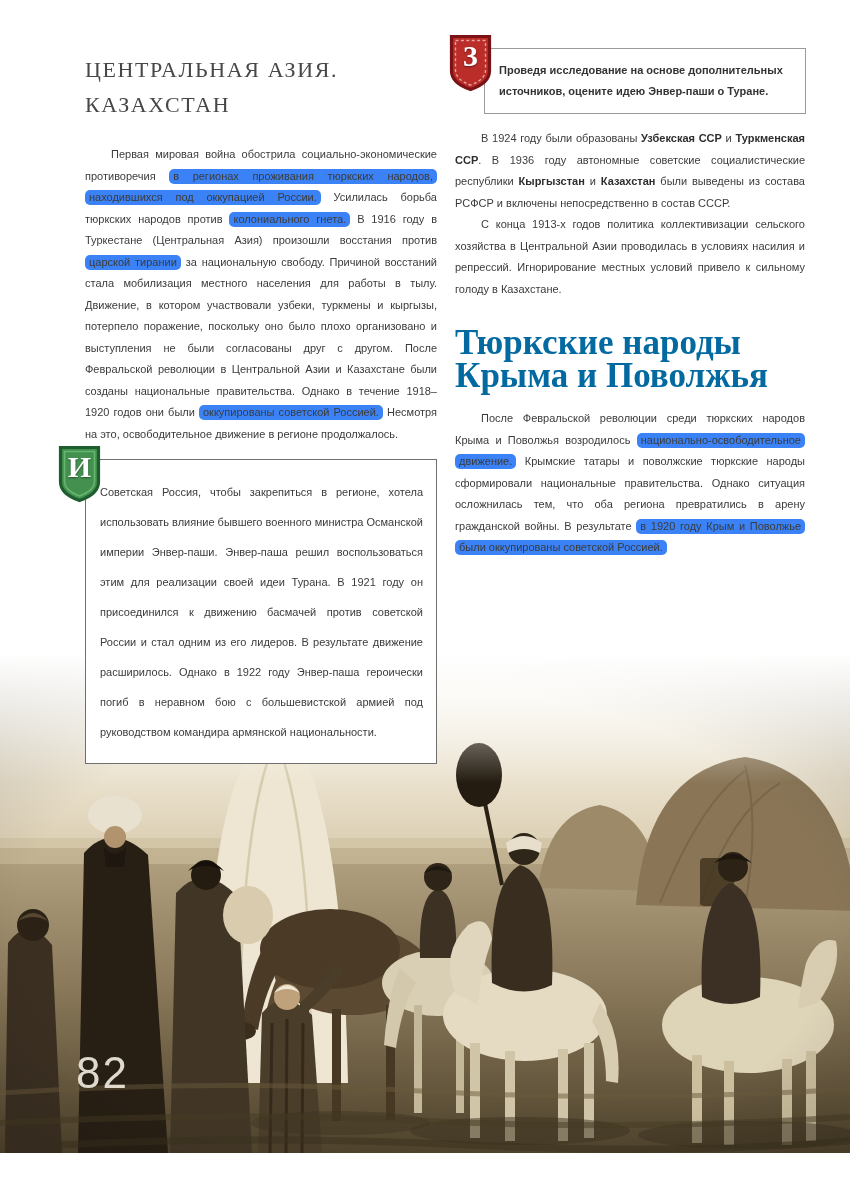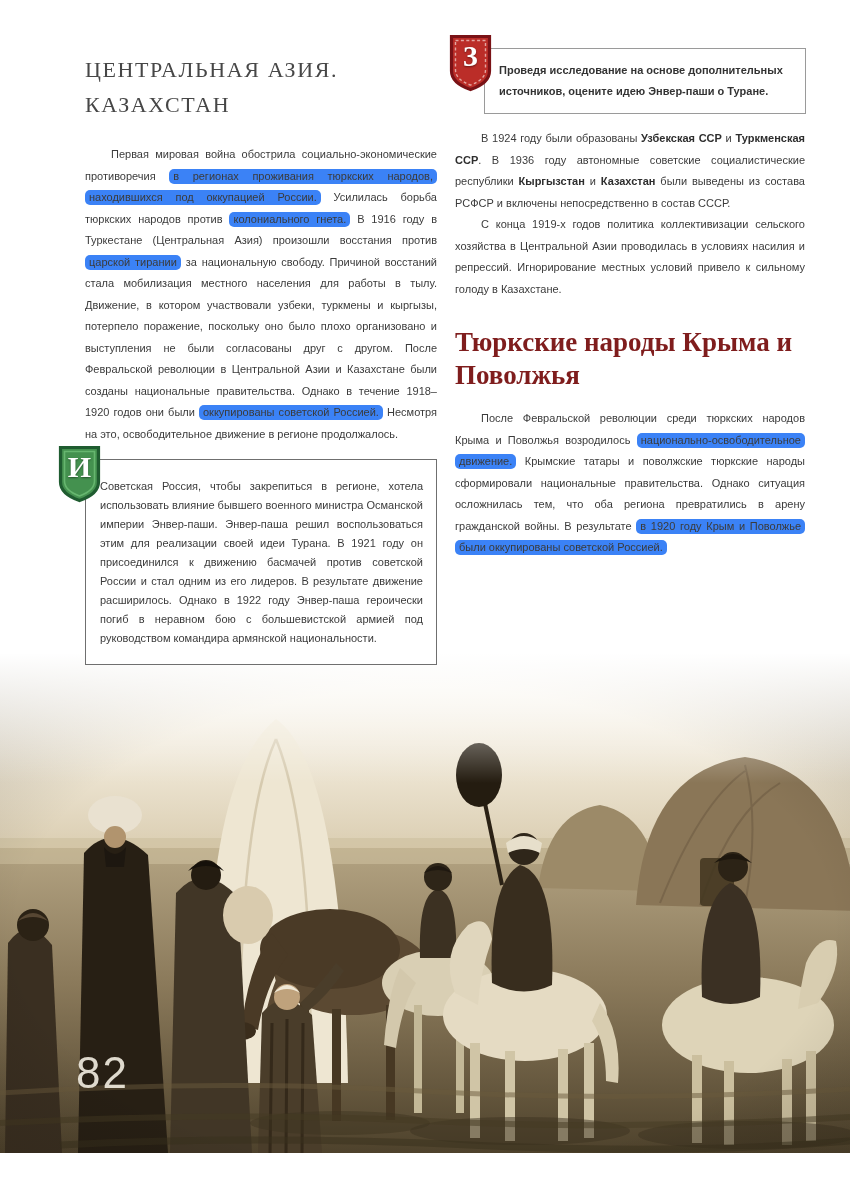--- a/index.html
+++ b/index.html
@@ -32,21 +32,21 @@
     background:#3b82f6;border-radius:5px;padding:1px 4px 2px 4px;
     box-decoration-break:clone;-webkit-box-decoration-break:clone;
   }
 
   
   .info-box{
     position:relative;margin-top:14px;background:#ffffff;
     border:1.5px solid #6f6f6f;
     padding:17px 13px 16px 14px;z-index:3;box-sizing:border-box;width:352px;
   }
-  .info-box .body-par{line-height:19px;}
+  .info-box .body-par{line-height:30px;}
 
   
   .task-box{
     position:relative;margin-left:29px;width:322px;box-sizing:border-box;
     background:#ffffff;border:1px solid #9a9a9a;
     padding:11px 10px 11px 14px;
   }
   .task-box .body-par{font-weight:bold;line-height:21px;text-align:left;color:#333;}
 
   
@@ -56,21 +56,21 @@
     position:absolute;left:0;top:5px;width:100%;text-align:center;
     font-family:"Liberation Serif", serif;font-weight:bold;font-size:30px;
     color:#ffffff;text-shadow:0 1px 2px rgba(0,0,0,.45);
   }
   .shield-green{left:-28px;top:-15px;}
   .shield-red{left:-36px;top:-15px;}
 
   
   .section-heading{
     font-family:"Liberation Serif", serif;font-weight:bold;
-    font-size:27px;line-height:33px;color:#7f1d1d;
+    font-size:35px;line-height:33px;color:#0369a1;
     margin:26px 0 16px 0;
   }
 
   .par-gap{margin-top:14px;}
 
   
   .photo{
     position:absolute;left:0;top:653px;width:850px;height:500px;z-index:1;
   }
   .photo svg{display:block;width:100%;height:100%;}
@@ -116,21 +116,21 @@
           <path d="M2.5 2.5 H40.5 V37 Q40.5 49 21.5 55.5 Q2.5 49 2.5 37 Z" fill="#bb2d28" stroke="#7a1216" stroke-width="3.2"></path>
           <path d="M6.5 6.5 H36.5 V36 Q36.5 45.5 21.5 51 Q6.5 45.5 6.5 36 Z" fill="none" stroke="#e8b3ad" stroke-width="1.4" stroke-dasharray="3 2.4" opacity="0.9"></path>
         </svg>
         <span class="glyph">3</span>
       </div>
       <p class="body-par">Проведя исследование на основе дополнительных источников, оцените идею Энвер-паши о Туране.</p>
     </div>
 
     <p class="body-par indent par-gap"><span>В 1924 году были образованы </span><span class="bold">Узбекская ССР</span><span> и </span><span class="bold">Туркменская ССР</span><span>. В 1936 году автономные советские социалистические республики </span><span class="bold">Кыргызстан</span><span> и </span><span class="bold">Казахстан</span><span> были выведены из состава РСФСР и включены непосредственно в состав СССР.</span></p>
 
-    <p class="body-par indent">С конца 1919-х годов политика коллективизации сельского хозяйства в Центральной Азии проводилась в условиях насилия и репрессий. Игнорирование местных условий привело к сильному голоду в Казахстане.</p>
+    <p class="body-par indent">С конца 1913-х годов политика коллективизации сельского хозяйства в Центральной Азии проводилась в условиях насилия и репрессий. Игнорирование местных условий привело к сильному голоду в Казахстане.</p>
 
     <h2 class="section-heading">Тюркские народы Крыма и Поволжья</h2>
 
     <p class="body-par indent"><span>После Февральской революции среди тюркских народов Крыма и Поволжья возродилось </span><span class="hl">национально-освободительное движение.</span><span> Крымские татары и поволжские тюркские народы сформировали национальные правительства. Однако ситуация осложнилась тем, что оба региона превратились в арену гражданской войны. В результате </span><span class="hl">в 1920 году Крым и Поволжье были оккупированы советской Россией.</span></p>
   </div>
 
   <div class="photo">
     <svg viewBox="0 0 850 500" preserveAspectRatio="none">
       <defs>
         <linearGradient id="sky" x1="0" y1="0" x2="0" y2="1">

